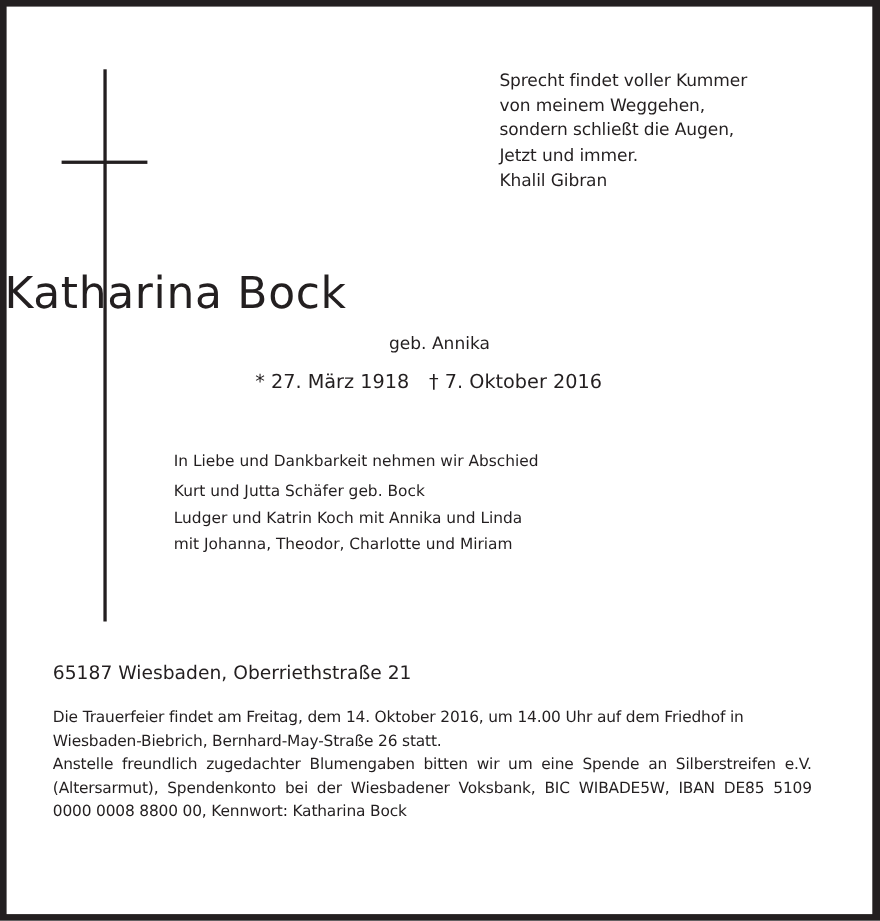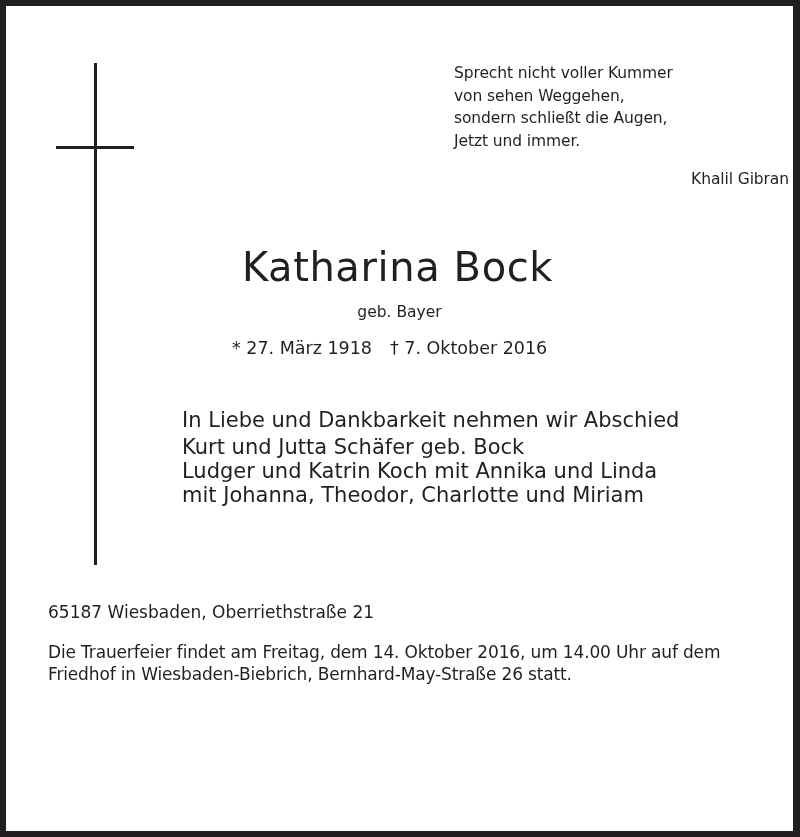--- a/index.html
+++ b/index.html
@@ -31,28 +31,27 @@
     }
     .quote {
       position: absolute;
       left: 448px; top: 56px;
       font-size: 15.5px;
       line-height: 22.6px;
       letter-spacing: -0.1px;
     }
     .quote .line { white-space: nowrap; }
     .quote .author {
-      text-align: right;
       width: 335px;
-      margin-top: 16px;
+      margin-top: 1px;
     }
     .name {
       position: absolute;
       left: 0; width: 787px; top: 237px;
-      text-align: center;
+      text-align: left;
       font-size: 40px;
       letter-spacing: 0.6px;
       line-height: 48px;
       transform: translateX(-2px);
     }
     .birthname {
       position: absolute;
       left: 0; width: 787px; top: 296px;
       text-align: center;
       font-size: 15.5px;
@@ -62,70 +61,70 @@
       position: absolute;
       left: 226px; top: 330px;
       font-size: 17.5px;
       line-height: 24px;
       white-space: nowrap;
     }
     .dates .gap { display: inline-block; width: 18px; }
     .family {
       position: absolute;
       left: 152px; top: 402px;
-      font-size: 21px;
+      font-size: 14px;
       line-height: 24px;
-      margin-left: 24px;
     }
     .family .intro { margin-bottom: 3px; white-space: nowrap; }
     .family .member { white-space: nowrap; }
     .address {
       position: absolute;
       left: 42px; top: 595px;
       font-size: 17px;
       line-height: 22px;
       white-space: nowrap;
     }
     .details {
       position: absolute;
       left: 42px; top: 636px;
       width: 690px;
-      font-size: 17px;
+      font-size: 14px;
       line-height: 21.5px;
       letter-spacing: -0.15px;
     }
     .details p { margin: 0; }
     .details .justify { text-align: justify; text-align-last: left; }
   </style>
 </head>
 <body>
 
 <div class="card">
   <div class="cross-v"></div>
   <div class="cross-h"></div>
 
   <div class="quote">
-    <div class="line">Sprecht nicht voller Kummer</div>
-    <div class="line">von sehen Weggehen,</div>
+    <div class="line">Sprecht findet voller Kummer</div>
+    <div class="line">von meinem Weggehen,</div>
     <div class="line">sondern schließt die Augen,</div>
     <div class="line">Jetzt und immer.</div>
     <div class="author">Khalil Gibran</div>
   </div>
 
   <div class="name">Katharina Bock</div>
-  <div class="birthname">geb. Bayer</div>
+  <div class="birthname">geb. Annika</div>
   <div class="dates">
     <span>* 27. März 1918</span><span class="gap"></span><span>† 7. Oktober 2016</span>
   </div>
 
   <div class="family">
     <div class="intro">In Liebe und Dankbarkeit nehmen wir Abschied</div>
     <div class="member">Kurt und Jutta Schäfer geb. Bock</div>
     <div class="member">Ludger und Katrin Koch mit Annika und Linda</div>
     <div class="member">mit Johanna, Theodor, Charlotte und Miriam</div>
   </div>
 
   <div class="address">65187 Wiesbaden, Oberriethstraße 21</div>
 
   <div class="details">
     <p>Die Trauerfeier findet am Freitag, dem 14. Oktober 2016, um 14.00 Uhr auf dem Friedhof in Wiesbaden-Biebrich, Bernhard-May-Straße 26 statt.</p>
+    <p class="justify">Anstelle freundlich zugedachter Blumengaben bitten wir um eine Spende an Silberstreifen e.V. (Altersarmut), Spendenkonto bei der Wiesbadener Voksbank, BIC WIBADE5W, IBAN DE85 5109 0000 0008 8800 00, Kennwort: Katharina Bock</p>
   </div>
 </div>
 
 </body></html>

